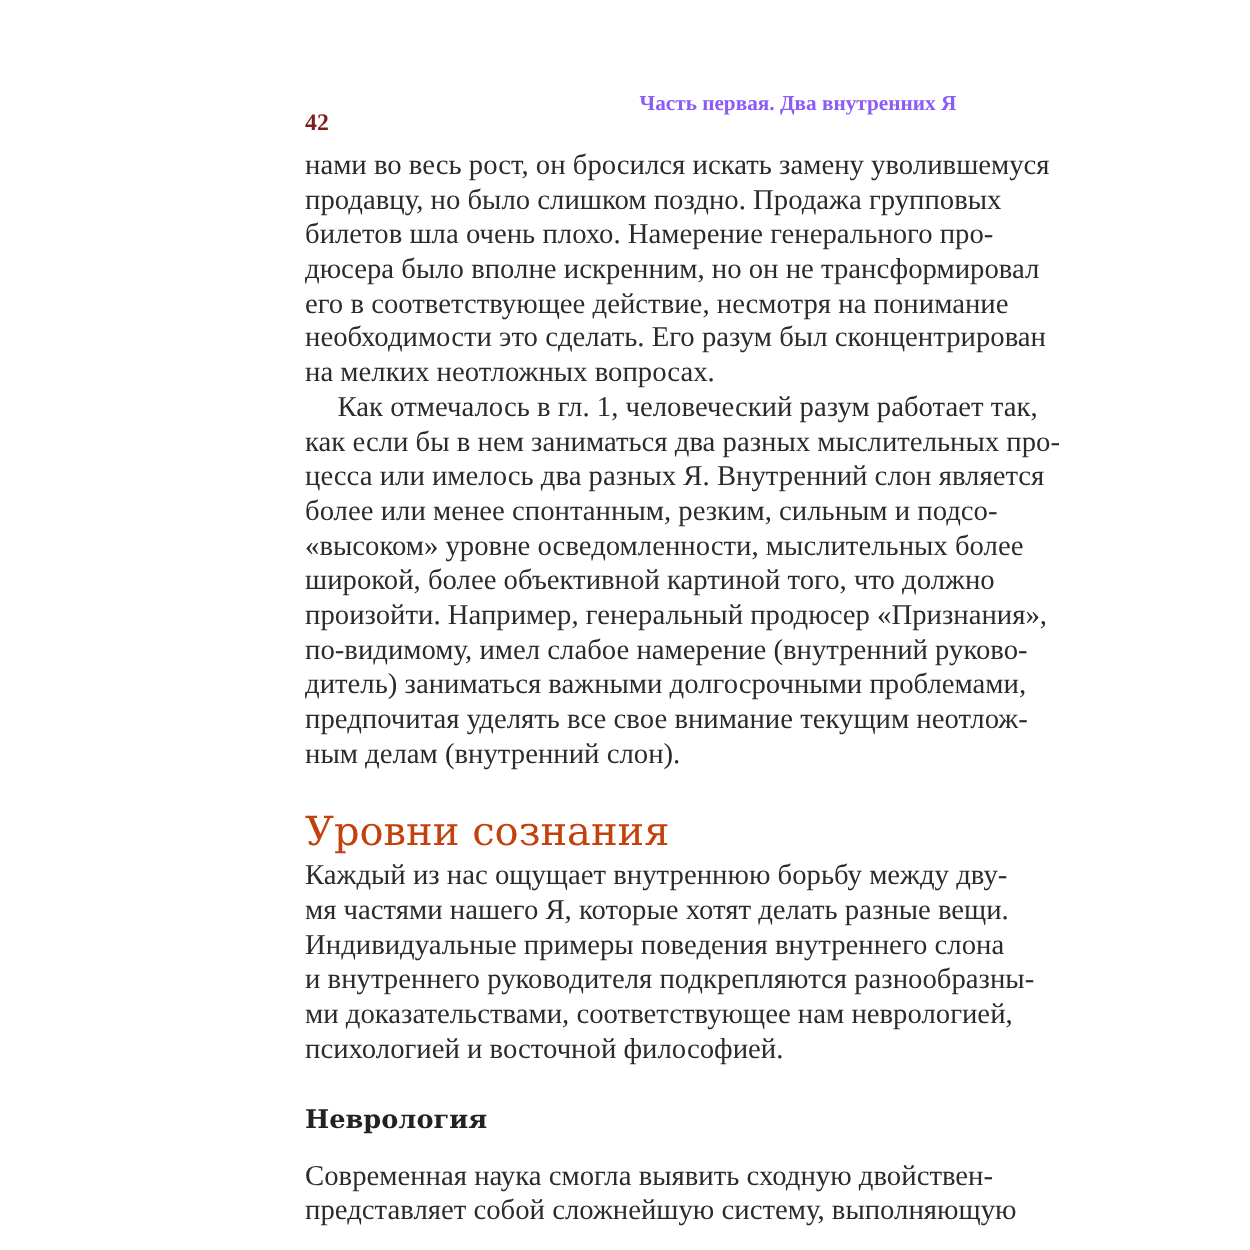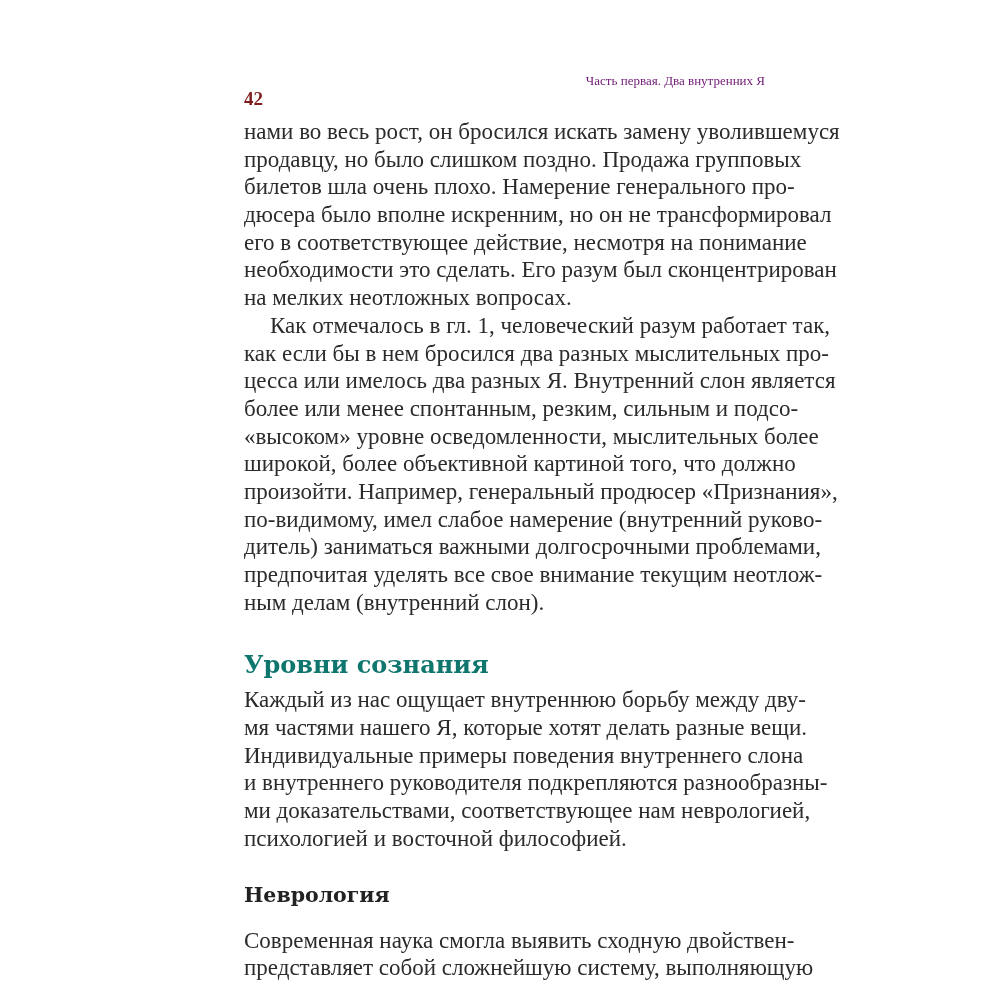--- a/index.html
+++ b/index.html
@@ -25,22 +25,23 @@
       left: 0;
       top: 16px;
       font-weight: bold;
       font-size: 19px;
       color: #7f1d1d;
     }
     .running-title {
       position: absolute;
       right: 0;
       top: 1px;
-      font-size: 13px;
-      color: #701a75;
+      font-size: 17px;
+      color: #8b5cf6;
+      font-weight: bold;
     }
     .body {
       position: absolute;
       top: 118px;
       left: 0;
       width: 521px;
     }
     .line {
       display: block;
       height: 27.7px;
@@ -48,23 +49,23 @@
       font-size: 23px;
       white-space: nowrap;
       text-align: justify;
       text-align-last: justify;
     }
     .line.last { text-align-last: left; }
     .line.indent { padding-left: 26px; }
     .h1 {
       display: block;
       font-family: "DejaVu Serif", serif;
-      font-weight: bold;
-      font-size: 24px;
-      color: #0f766e;
+      font-weight: normal;
+      font-size: 32px;
+      color: #c2410c;
       height: 38px;
       line-height: 38px;
       margin-top: 30px;
       margin-bottom: 2px;
     }
     .h2 {
       display: block;
       font-family: "DejaVu Serif", serif;
       font-weight: bold;
       font-size: 20.5px;
@@ -90,21 +91,21 @@
       <span class="line">продавцу, но было слишком поздно. Продажа групповых</span>
       <span class="line">билетов шла очень плохо. Намерение генерального про-</span>
       <span class="line">дюсера было вполне искренним, но он не трансформировал</span>
       <span class="line">его в соответствующее действие, несмотря на понимание</span>
       <span class="line">необходимости это сделать. Его разум был сконцентрирован</span>
       <span class="line last">на мелких неотложных вопросах.</span>
     </div>
 
     <div>
       <span class="line indent">Как отмечалось в гл. 1, человеческий разум работает так,</span>
-      <span class="line">как если бы в нем бросился два разных мыслительных про-</span>
+      <span class="line">как если бы в нем заниматься два разных мыслительных про-</span>
       <span class="line">цесса или имелось два разных Я. Внутренний слон является</span>
       <span class="line">более или менее спонтанным, резким, сильным и подсо-</span>
       <span class="line">«высоком» уровне осведомленности, мыслительных более</span>
       <span class="line">широкой, более объективной картиной того, что должно</span>
       <span class="line">произойти. Например, генеральный продюсер «Признания»,</span>
       <span class="line">по-видимому, имел слабое намерение (внутренний руково-</span>
       <span class="line">дитель) заниматься важными долгосрочными проблемами,</span>
       <span class="line">предпочитая уделять все свое внимание текущим неотлож-</span>
       <span class="line last">ным делам (внутренний слон).</span>
     </div>

